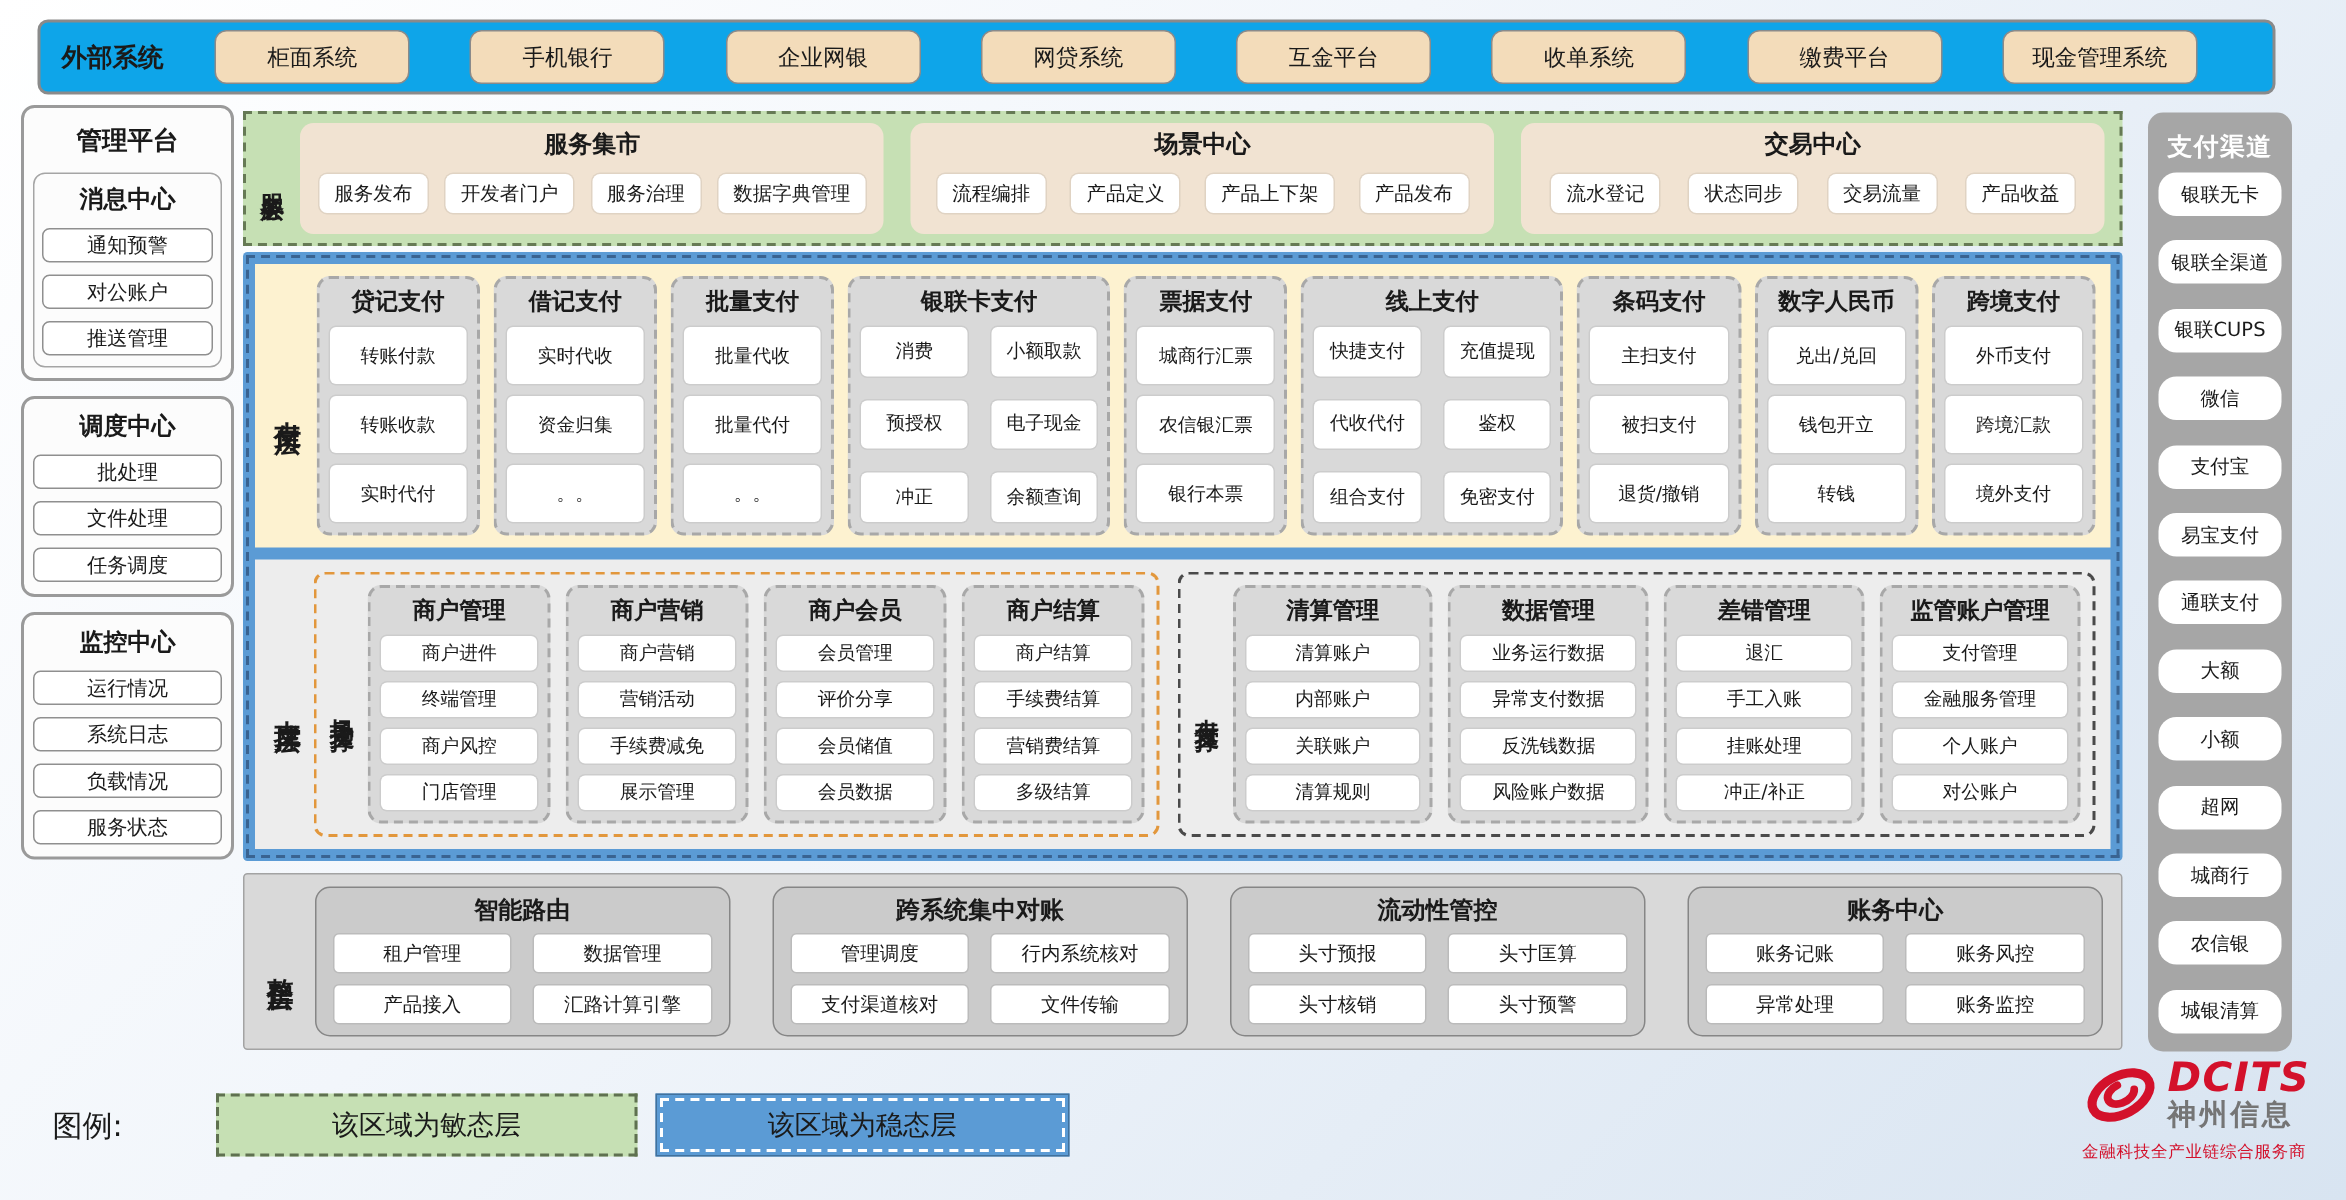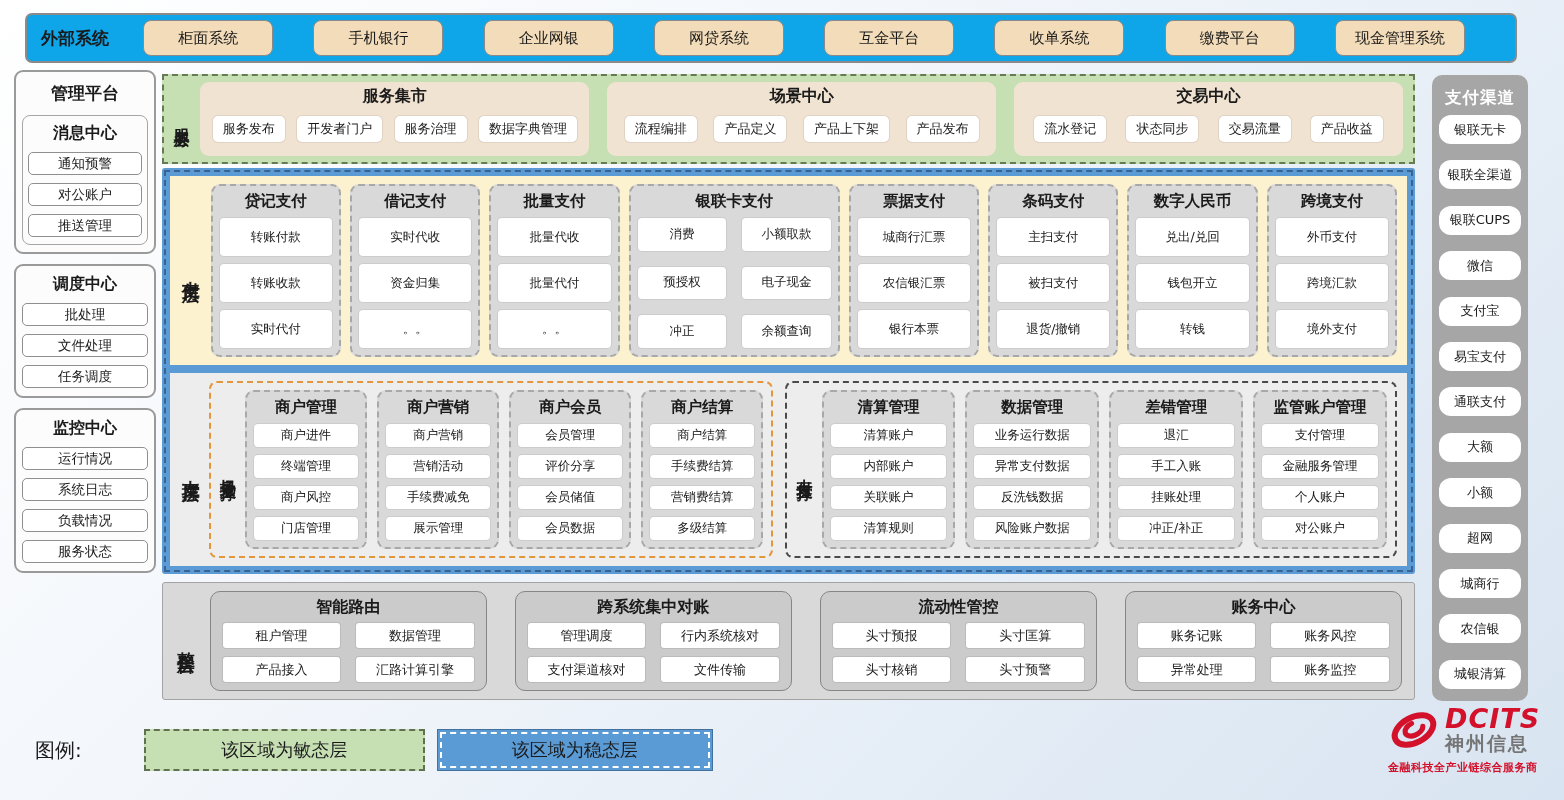--- a/index.html
+++ b/index.html
@@ -97,21 +97,21 @@
   .legend-stable{width:276px;height:42px;background:#5b9bd5;border:1px solid #41719c;box-sizing:border-box;
     position:relative;display:flex;align-items:center;justify-content:center;font-size:18px;}
   .legend-stable::before{content:"";position:absolute;inset:2px;border:2px dashed #ffffff;pointer-events:none;}
 
   
   .logo{position:absolute;left:1388px;top:704px;width:170px;}
   .logo-row{display:flex;align-items:center;gap:5px;}
   .logo-names{display:flex;flex-direction:column;}
   .logo-brand{color:#d3112b;font-weight:bold;font-style:italic;font-size:27px;line-height:1;letter-spacing:1px;}
   .logo-company{color:#757575;font-size:19px;font-weight:bold;letter-spacing:2px;line-height:1.25;}
-  .logo-tagline{color:#d3112b;font-weight:bold;font-size:11px;margin-top:4px;white-space:nowrap;letter-spacing:0.5px;}
+  .logo-tagline{color:#d3112b;font-weight:normal;font-size:11px;margin-top:4px;white-space:nowrap;letter-spacing:0.5px;}
 </style>
 </head>
 <body>
 
 <div class="ext-bar">
   <div class="ext-label">外部系统</div>
   <div class="ext-items">
       <div class="ext-btn">柜面系统</div>
       <div class="ext-btn">手机银行</div>
       <div class="ext-btn">企业网银</div>
@@ -229,20 +229,31 @@
             <div class="col-btn">冲正</div>
             <div class="col-btn">余额查询</div>
           </div>
   </div>
         <div class="pay-col">
     <div class="col-title">票据支付</div>
     <div class="col-items">
             <div class="col-btn">城商行汇票</div>
             <div class="col-btn">农信银汇票</div>
             <div class="col-btn">银行本票</div>
+          </div>
+  </div>
+        <div class="pay-col wide">
+    <div class="col-title">线上支付</div>
+    <div class="col-items">
+            <div class="col-btn">快捷支付</div>
+            <div class="col-btn">充值提现</div>
+            <div class="col-btn">代收代付</div>
+            <div class="col-btn">鉴权</div>
+            <div class="col-btn">组合支付</div>
+            <div class="col-btn">免密支付</div>
           </div>
   </div>
         <div class="pay-col">
     <div class="col-title">条码支付</div>
     <div class="col-items">
             <div class="col-btn">主扫支付</div>
             <div class="col-btn">被扫支付</div>
             <div class="col-btn">退货/撤销</div>
           </div>
   </div>

